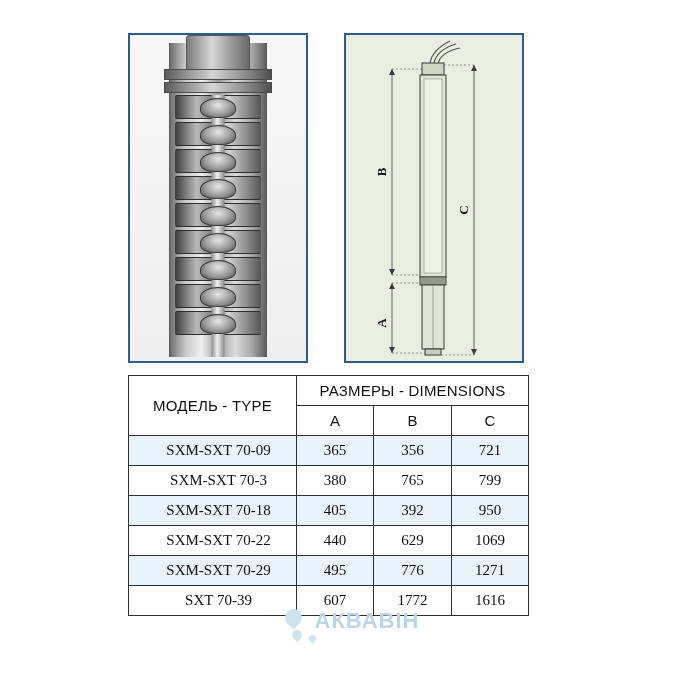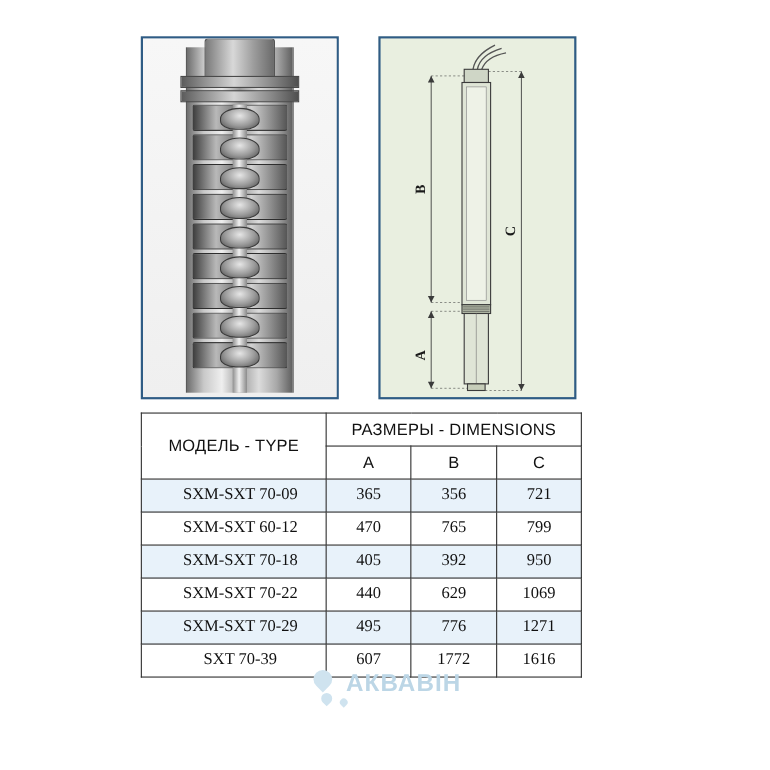--- a/index.html
+++ b/index.html
@@ -312,22 +312,22 @@
           <th class="hdr-sub">C</th>
         </tr>
 
         <tr class="row-alt">
           <td class="model-cell">SXM-SXT 70-09</td>
           <td>365</td>
           <td>356</td>
           <td>721</td>
         </tr>
         <tr class="row-plain">
-          <td class="model-cell">SXM-SXT 60-12</td>
-          <td>470</td>
+          <td class="model-cell">SXM-SXT 70-3</td>
+          <td>380</td>
           <td>765</td>
           <td>799</td>
         </tr>
         <tr class="row-alt">
           <td class="model-cell">SXM-SXT 70-18</td>
           <td>405</td>
           <td>392</td>
           <td>950</td>
         </tr>
         <tr class="row-plain">

